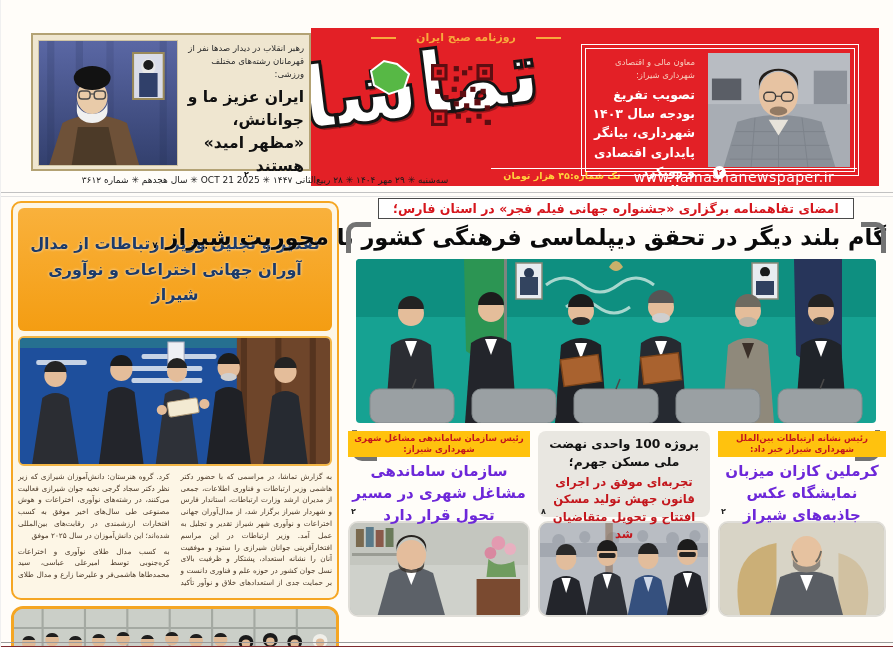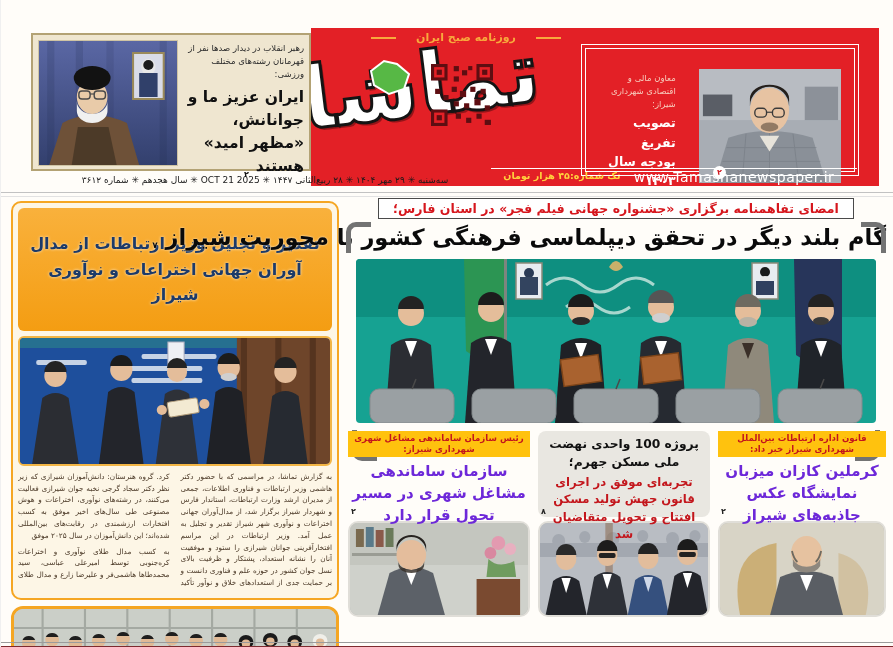--- a/index.html
+++ b/index.html
@@ -22,21 +22,21 @@
   .masthead{position:absolute;left:310px;top:28px;width:568px;height:158px;background:#e32026;overflow:hidden;}
   .tagline{position:absolute;left:60px;top:3px;width:190px;display:flex;align-items:center;gap:20px;
     color:#f8a93c;font-size:11px;font-weight:bold;direction:rtl;}
   .tagline .dash{flex:1;height:2px;background:#f8a93c;}
   .logo-text{position:absolute;left:-10px;top:14px;font-size:86px;font-weight:bold;color:#fff;
     transform:rotate(-7deg);letter-spacing:-6px;-webkit-text-stroke:3px #141414;
     text-shadow:2px 3px 0 rgba(0,0,0,.35);line-height:1;}
   .iran-map{position:absolute;left:56px;top:30px;width:46px;height:40px;}
   .qr{position:absolute;left:120px;top:36px;width:62px;height:62px;}
   .promo-box{position:absolute;left:274px;top:20px;width:270px;height:124px;box-sizing:border-box;
-    border:1px solid #fff;outline:1px solid #fff;outline-offset:3px;display:flex;padding:20px;gap:19px;}
+    border:1px solid #fff;outline:1px solid #fff;outline-offset:3px;display:flex;padding:4px;gap:9px;}
   .promo-text{flex:1;direction:rtl;text-align:right;padding:3px 4px 0 0;}
   .promo-kicker{font-size:8.5px;color:#f7cdbd;line-height:1.5;margin-bottom:3px;}
   .promo-headline{font-size:12.5px;font-weight:bold;color:#fff;line-height:1.55;}
   .promo-photo{width:142px;height:114px;flex:none;}
   .promo-photo svg{width:100%;height:100%;display:block;}
   .promo-ref{position:absolute;left:402px;top:138px;width:13px;height:13px;border-radius:50%;
     background:#fff;color:#d11a21;font-size:8px;font-weight:bold;display:flex;align-items:center;justify-content:center;}
   .mh-sep{position:absolute;left:180px;top:140px;width:366px;height:1px;background:#fff;}
   .price{position:absolute;left:178px;top:142px;width:146px;text-align:center;color:#ffd23d;
     font-size:9.5px;font-weight:bold;direction:rtl;}
@@ -401,21 +401,21 @@
             <line x1="260" y1="130" x2="264" y2="120"></line>
             <line x1="464" y1="130" x2="468" y2="120"></line>
           </g>
       </svg>
     </div>
 
     <div class="bottom-row">
 
       <div class="b-col kazan">
         <div class="b-text">
-          <span class="b-kicker">قانون اداره ارتباطات بین‌الملل شهرداری شیراز خبر داد:</span>
+          <span class="b-kicker">رئیس نشانه ارتباطات بین‌الملل شهرداری شیراز خبر داد:</span>
           <div class="b-headline">کرملین کازان میزبان نمایشگاه عکس جاذبه‌های شیراز</div>
           <span class="b-ref">۲</span>
         </div>
         <div class="b-photo">
           <svg viewBox="0 0 180 92" preserveAspectRatio="none">
             <rect width="180" height="92" fill="#d8d4c6"></rect>
             <path d="M22 92 Q8 28 62 20 L62 92 Z" fill="#c9a869" opacity=".85"></path>
             <path d="M160 92 Q172 40 130 30 L130 92 Z" fill="#cdb489" opacity=".6"></path>
             <path d="M55 92 L66 54 Q95 42 124 54 L135 92 Z" fill="#5a5e64"></path>
             <polygon points="88,52 102,52 95,68" fill="#fff"></polygon>

